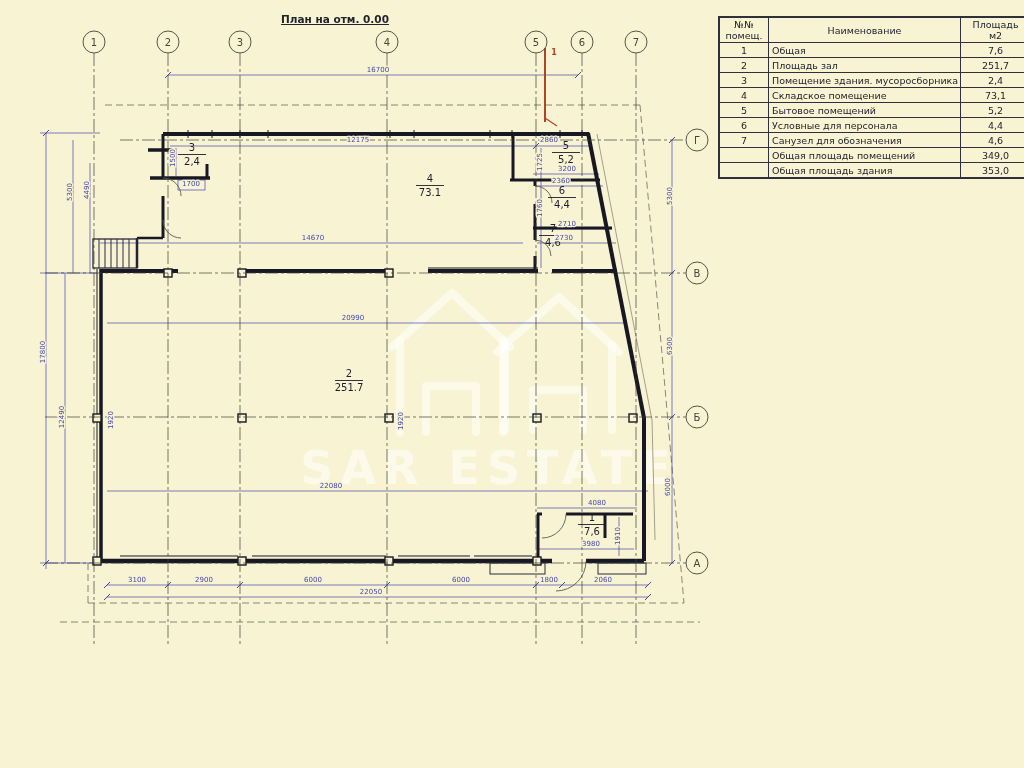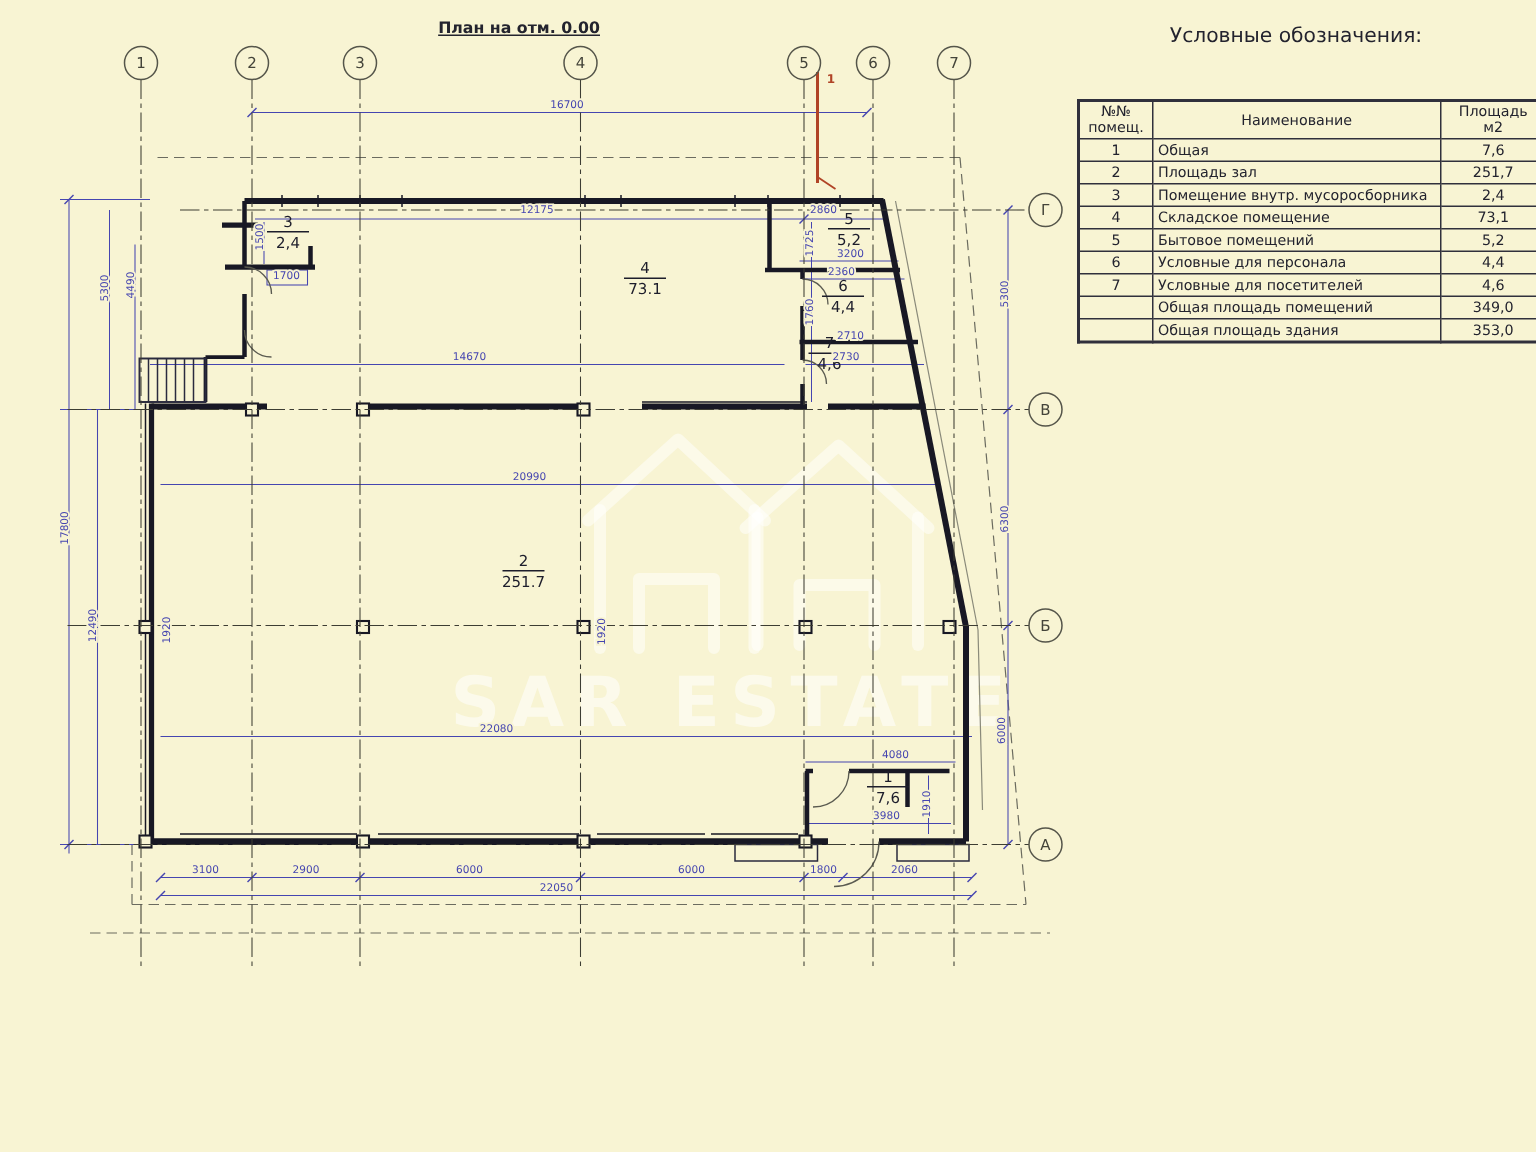--- a/index.html
+++ b/index.html
@@ -1,19 +1,19 @@
 <!DOCTYPE html>
 <html><head>
 <meta charset="utf-8">
 <style>
   html,body{margin:0;padding:0;background:#f8f4d3;}
   .canvas{position:relative;width:1024px;height:768px;background:#f8f4d3;overflow:hidden;
           font-family:"DejaVu Sans",sans-serif;}
   svg{position:absolute;left:0;top:0;}
-  .plan-title{position:absolute;left:270px;top:13px;width:130px;text-align:right;
+  .plan-title{position:absolute;left:270px;top:13px;width:130px;text-align:center;
               font:bold 10.5px "DejaVu Sans",sans-serif;color:#23232e;text-decoration:underline;}
   .legend{position:absolute;left:716px;top:16px;width:296px;}
   .legend-title{font:13.5px "DejaVu Sans",sans-serif;color:#23232e;text-align:center;margin:0 0 34px 0;}
   table.legend-table{border-collapse:collapse;width:290px;table-layout:fixed;
         font:9.5px "DejaVu Sans",sans-serif;color:#23232e;border:2px solid #30303c;margin-left:2px;}
   table.legend-table td,table.legend-table th{border:1px solid #30303c;padding:0 3px;height:14px;
         overflow:hidden;white-space:nowrap;font-weight:normal;}
   table.legend-table th{white-space:pre-line;text-align:center;height:24px;line-height:11px;}
   td.c-num{text-align:center;}
   td.c-area{text-align:center;}
@@ -271,21 +271,20 @@
         <text x="670" y="487" class="dim" transform="rotate(-90 670 487)">6000</text>
         <text x="542" y="162" class="dim" transform="rotate(-90 542 162)">1725</text>
         <text x="542" y="208" class="dim" transform="rotate(-90 542 208)">1760</text>
         <text x="175" y="158" class="dim" transform="rotate(-90 175 158)">1500</text>
       </g>
 </svg>
 
 <div class="plan-title">План на отм. 0.00</div>
 
 <div class="legend">
-  <div class="legend-title">Условные обозначения:</div>
   <table class="legend-table">
     <thead>
           <tr id="lt-head">
             <th style="width: 42px;">№№
 помещ.</th>
             <th style="width: 185px;">Наименование</th>
             <th style="width: 63px;">Площадь
 м2</th>
           </tr>
         </thead>
@@ -295,41 +294,41 @@
             <td class="c-name">Общая</td>
             <td class="c-area">7,6</td>
           </tr>
           <tr>
             <td class="c-num">2</td>
             <td class="c-name">Площадь зал</td>
             <td class="c-area">251,7</td>
           </tr>
           <tr>
             <td class="c-num">3</td>
-            <td class="c-name">Помещение внутр. мусоросборника</td>
+            <td class="c-name">Помещение здания. мусоросборника</td>
             <td class="c-area">2,4</td>
           </tr>
           <tr>
             <td class="c-num">4</td>
             <td class="c-name">Складское помещение</td>
             <td class="c-area">73,1</td>
           </tr>
           <tr>
             <td class="c-num">5</td>
             <td class="c-name">Бытовое помещений</td>
             <td class="c-area">5,2</td>
           </tr>
           <tr>
             <td class="c-num">6</td>
             <td class="c-name">Условные для персонала</td>
             <td class="c-area">4,4</td>
           </tr>
           <tr>
             <td class="c-num">7</td>
-            <td class="c-name">Условные для посетителей</td>
+            <td class="c-name">Санузел для обозначения</td>
             <td class="c-area">4,6</td>
           </tr>
           <tr>
             <td class="c-num"></td>
             <td class="c-name">Общая площадь помещений</td>
             <td class="c-area">349,0</td>
           </tr>
           <tr>
             <td class="c-num"></td>
             <td class="c-name">Общая площадь здания</td>

